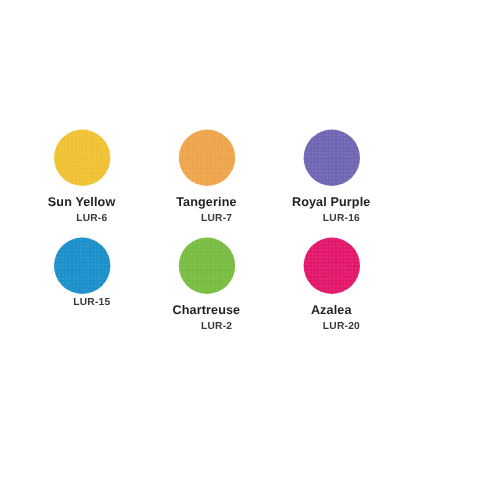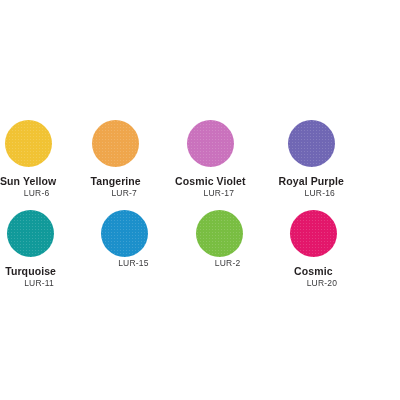--- a/index.html
+++ b/index.html
@@ -19,21 +19,21 @@
     position: relative;
     width: 400px;
     height: 400px;
     background: #ffffff;
     box-sizing: border-box;
   }
 
   .swatch-grid {
     position: absolute;
     left: 0;
-    top: 120px;
+    top: 108px;
     width: 344px;
     display: flex;
     flex-direction: column;
     row-gap: 12px;
   }
 
   .swatch-row {
     display: flex;
     flex-direction: row;
     justify-content: center;
@@ -83,21 +83,21 @@
     color: #231f20;
     line-height: 12px;
     white-space: nowrap;
     text-align: center;
     letter-spacing: 0.1px;
   }
 
   .swatch-code {
     margin-top: 1px;
     font-size: 8.5px;
-    font-weight: normal;
+    font-weight: bold;
     color: #3a3a3c;
     line-height: 10px;
     white-space: nowrap;
     text-align: right;
     letter-spacing: 0.2px;
     padding-left: 17px;
   }
 </style>
 </head>
 <body style="background-color: rgb(255, 255, 255);">
@@ -117,66 +117,53 @@
       </div>
 
       <div class="swatch-cell">
         <div class="swatch-dot-wrap">
           <div class="swatch-dot" style="background-color: rgb(239, 166, 76);"></div>
         </div>
         <div class="swatch-name">Tangerine</div>
         <div class="swatch-code">LUR-7</div>
       </div>
 
-      <div class="swatch-cell">
-        <div class="swatch-dot-wrap">
-          <div class="swatch-dot" style="background-color: rgb(202, 114, 189);"></div>
-        </div>
-        <div class="swatch-name">Cosmic Violet</div>
-        <div class="swatch-code">LUR-17</div>
-      </div>
 
       <div class="swatch-cell">
         <div class="swatch-dot-wrap">
           <div class="swatch-dot" style="background-color: rgb(112, 103, 180);"></div>
         </div>
         <div class="swatch-name">Royal Purple</div>
         <div class="swatch-code">LUR-16</div>
       </div>
 
     </div>
 
     <div class="swatch-row">
 
-      <div class="swatch-cell">
-        <div class="swatch-dot-wrap">
-          <div class="swatch-dot" style="background-color: rgb(17, 154, 154);"></div>
-        </div>
-        <div class="swatch-name">Turquoise</div>
-        <div class="swatch-code">LUR-11</div>
-      </div>
 
       <div class="swatch-cell">
         <div class="swatch-dot-wrap">
           <div class="swatch-dot" style="background-color: rgb(28, 144, 203);"></div>
         </div>
         <div class="swatch-code">LUR-15</div>
       </div>
 
       <div class="swatch-cell">
         <div class="swatch-dot-wrap">
           <div class="swatch-dot" style="background-color: rgb(121, 190, 66);"></div>
         </div>
+        <div class="swatch-name">Chartreuse</div>
         <div class="swatch-code">LUR-2</div>
       </div>
 
       <div class="swatch-cell">
         <div class="swatch-dot-wrap">
           <div class="swatch-dot" style="background-color: rgb(227, 23, 107);"></div>
         </div>
-        <div class="swatch-name">Cosmic</div>
+        <div class="swatch-name">Azalea</div>
         <div class="swatch-code">LUR-20</div>
       </div>
 
     </div>
 
   </div>
 </div>
 
 </body></html>

